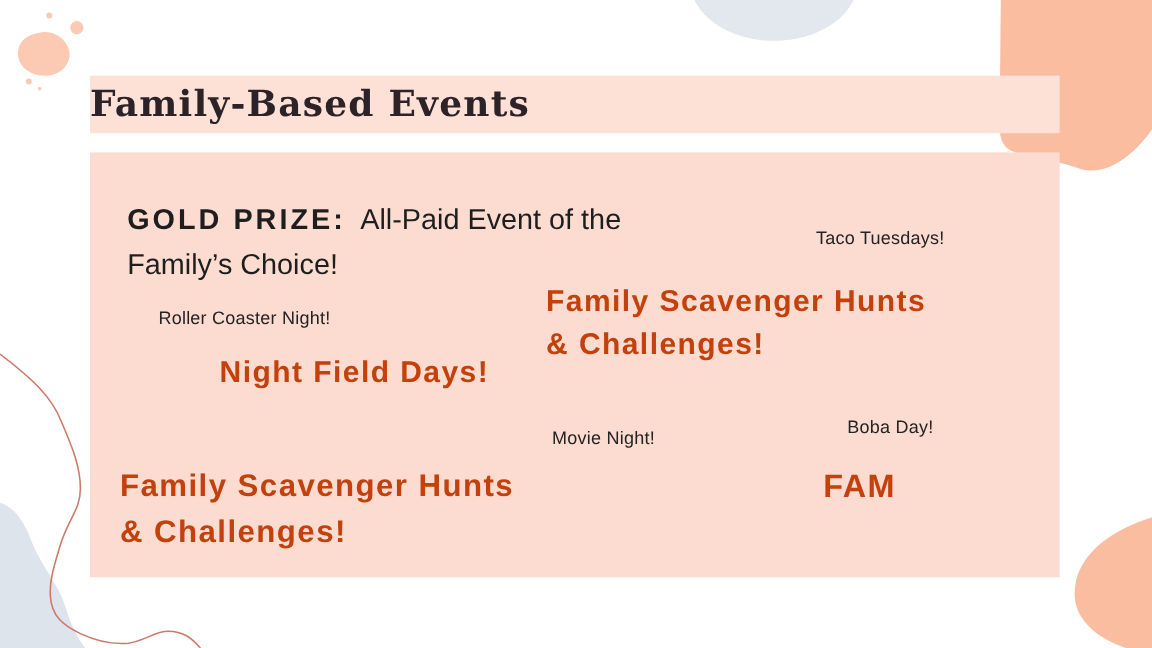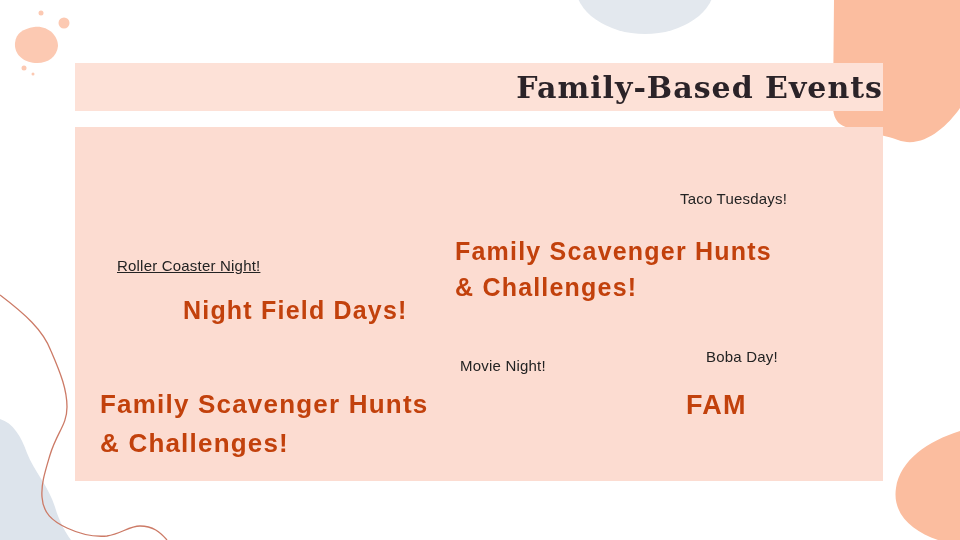--- a/index.html
+++ b/index.html
@@ -21,39 +21,39 @@
   .deco-svg{position:absolute;left:0;top:0;z-index:0;}
   .fill-salmon{fill:var(--salmon);}
   .fill-salmon-light{fill:var(--salmon-light);}
   .fill-blue{fill:var(--blue-gray);}
   .fill-blue2{fill:var(--blue-gray-2);}
   .stroke-coral{stroke:var(--coral-line);stroke-width:1.3;fill:none;}
 
   .title-bar{
     position:absolute;left:75px;top:63px;width:808px;height:48px;
     background:var(--peach-title);z-index:1;
-    display:flex;align-items:center;justify-content:flex-end;
+    display:flex;align-items:center;justify-content:flex-start;
   }
   .title-bar h1{
     margin:0;font-family:"DejaVu Serif",serif;font-weight:bold;
     font-size:30px;letter-spacing:1px;color:var(--title-text);
   }
   .content-box{
     position:absolute;left:75px;top:127px;width:808px;height:354px;
     background:var(--peach-box);z-index:1;
   }
   .ev{position:absolute;z-index:2;color:var(--body-text);}
   .ev-small{font-size:15px;letter-spacing:0.2px;}
   .ev-big{font-weight:bold;font-size:25px;letter-spacing:1.2px;color:#c2410c;line-height:36px;}
 
   .gold-prize{left:106px;top:165px;width:470px;font-size:24px;line-height:37px;color:#1e1e1e;}
   .gold-prize .gp-label{font-weight:bold;letter-spacing:2.5px;margin-right:12px;}
   .taco{left:680px;top:190px;}
   .scav-right{left:455px;top:233px;}
-  .roller{left:117px;top:257px;text-decoration:underline;}
+  .roller{left:132px;top:257px;}
   .field-days{left:183px;top:292px;}
   .boba{left:706px;top:328px;margin-top:20px;}
   .movie{left:460px;top:357px;}
   .scav-left{left:100px;top:385px;font-size:26px;line-height:39px;}
   .fam-hangs{left:686px;top:386px;width:124px;text-align:left;font-size:27px;line-height:39px;}
 </style>
 </head>
 <body>
 
 <div class="slide">
@@ -76,20 +76,24 @@
 
     <path class="stroke-coral" d="M0,295 C25,314 43,330 51,351 C61,374 67,390 67,407 C67,425 57,432 50,455 C45,472 41,484 42,497 C43,513 52,521 67,528 C82,535 96,537 107,536 C121,534 129,526 140,526 C153,526 160,532 167,540"></path>
   </svg>
 
   <div class="title-bar">
     <h1>Family-Based Events</h1>
   </div>
 
   <div class="content-box"></div>
 
+  <div class="ev gold-prize">
+    <span class="gp-label">GOLD PRIZE:</span><span>All-Paid Event of the</span><br>
+    <span>Family’s Choice!</span>
+  </div>
 
   <div class="ev ev-small taco">Taco Tuesdays!</div>
 
   <div class="ev ev-big scav-right">
     <span>Family Scavenger Hunts</span><br>
     <span>&amp; Challenges!</span>
   </div>
 
   <div class="ev ev-small roller">Roller Coaster Night!</div>
 

